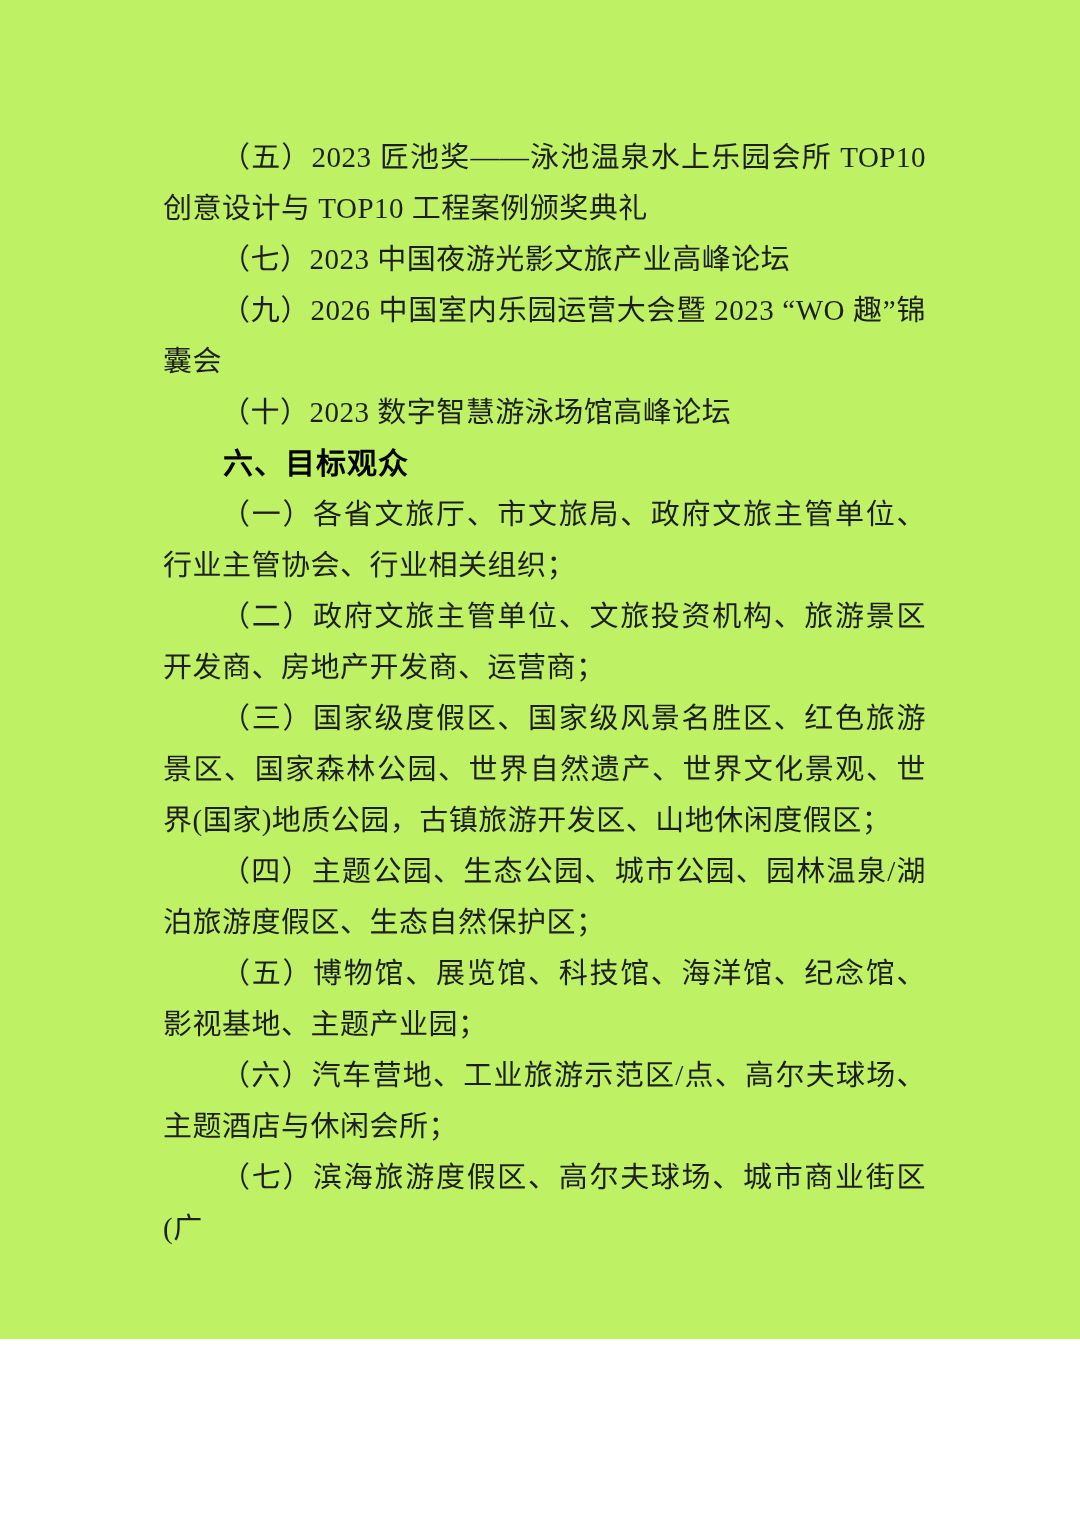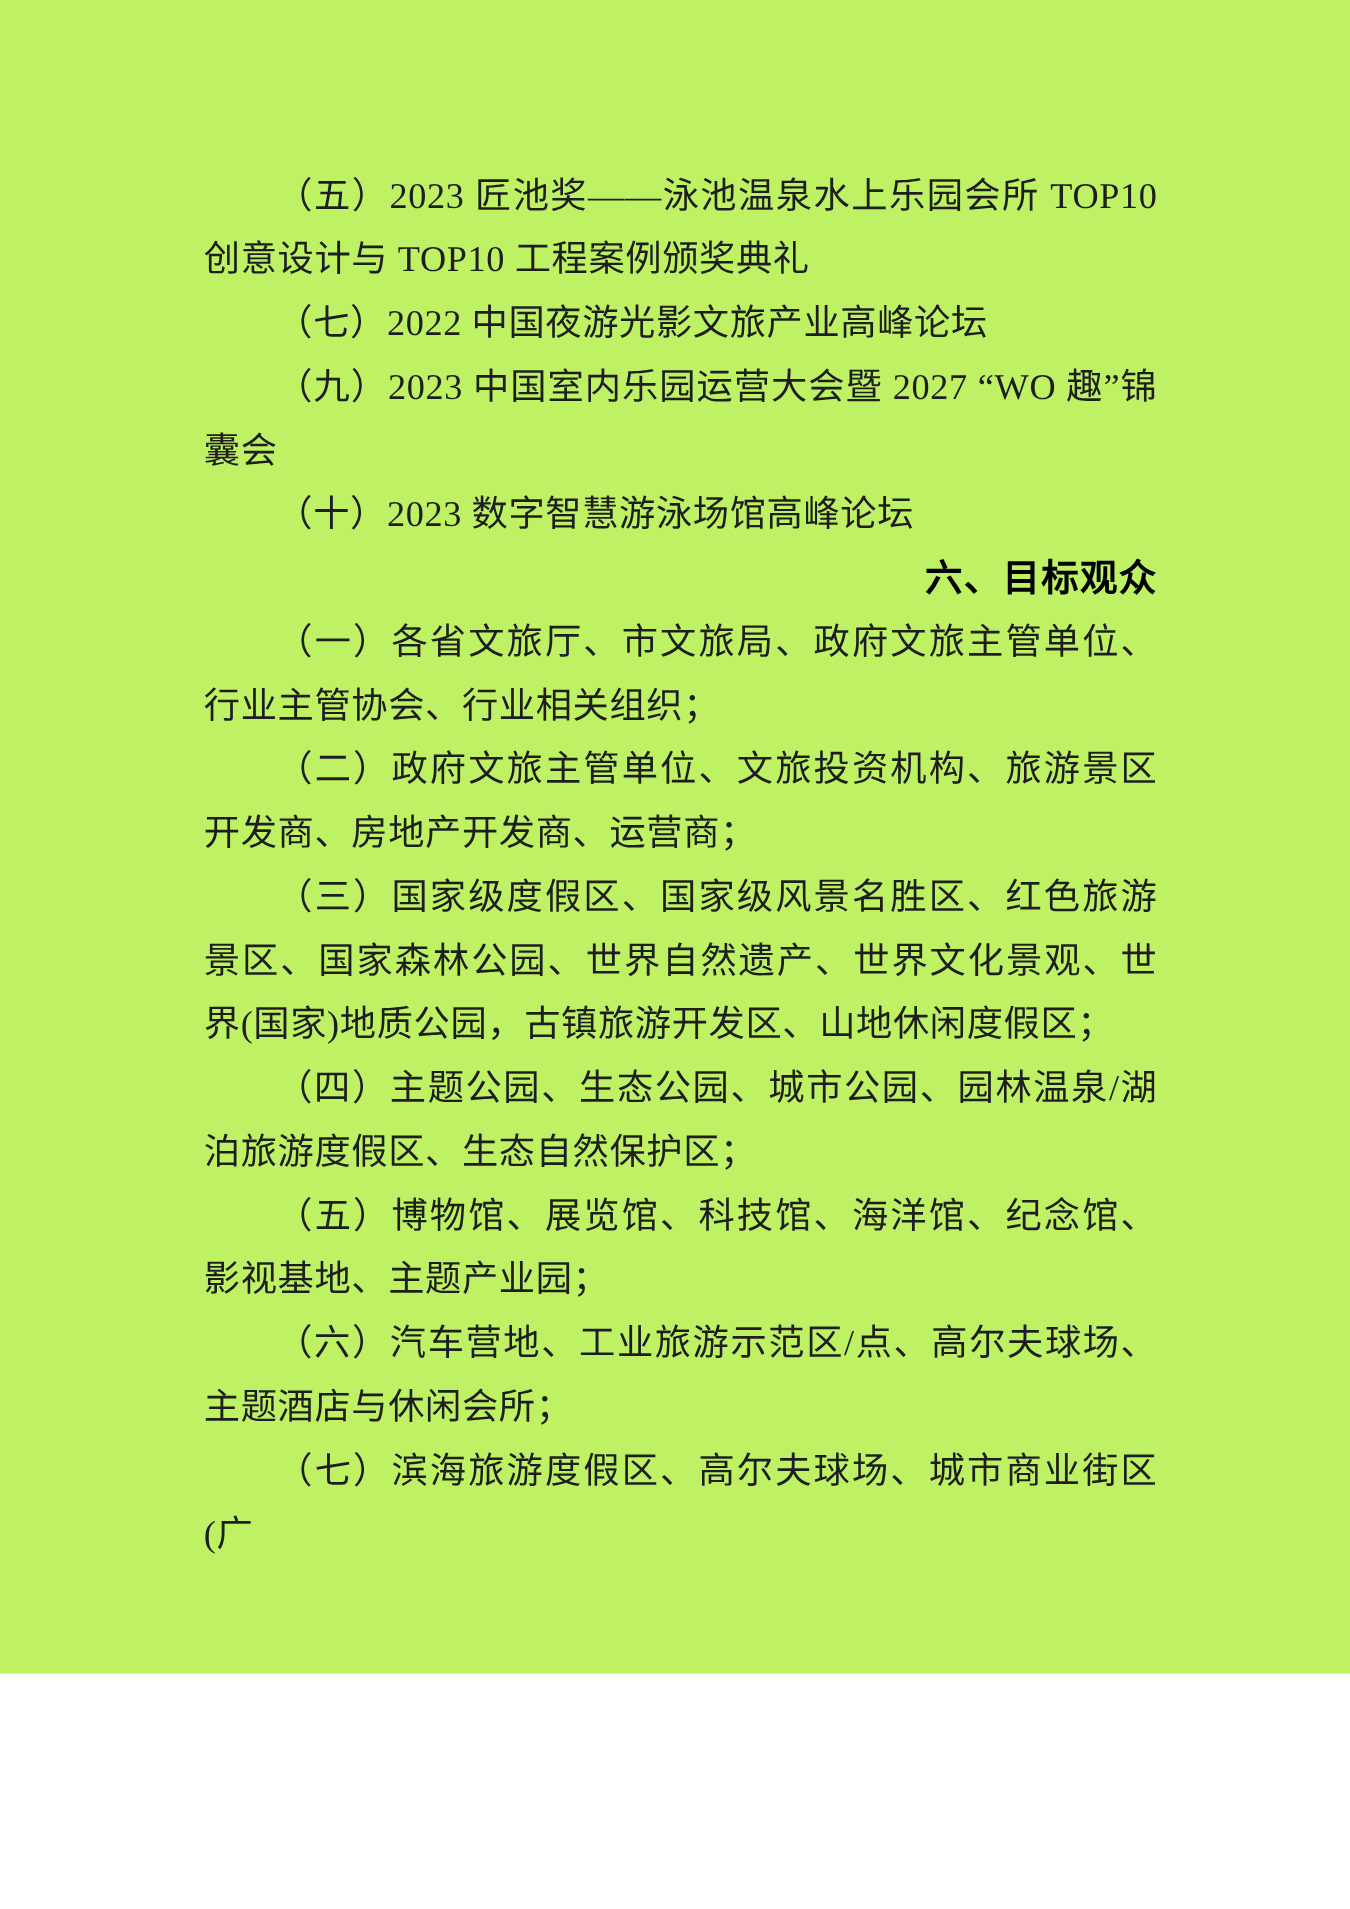--- a/index.html
+++ b/index.html
@@ -36,21 +36,21 @@
   .heading {
     margin: 0;
     padding: 0;
     font-family: "Liberation Sans", "DejaVu Sans", sans-serif;
     font-size: 30px;
     line-height: 51px;
     color: #000000;
     text-indent: 2em;
     letter-spacing: 1px;
     font-weight: 700;
-    text-align: right;
+    text-align: left;
   }
   .footer {
     position: absolute;
     left: 0;
     top: 1388px;
     width: 100%;
     text-align: center;
   }
   .page-number {
     font-family: "Liberation Serif", "DejaVu Serif", serif;
@@ -58,22 +58,22 @@
     color: #3a3a3a;
     letter-spacing: 4px;
   }
 </style>
 </head>
 <body>
 
 <div class="page">
   <div class="content">
     <p class="para">（五）2023 匠池奖——泳池温泉水上乐园会所 TOP10 创意设计与 TOP10 工程案例颁奖典礼</p>
-    <p class="para">（七）2022 中国夜游光影文旅产业高峰论坛</p>
-    <p class="para">（九）2023 中国室内乐园运营大会暨 2027 “WO 趣”锦囊会</p>
+    <p class="para">（七）2023 中国夜游光影文旅产业高峰论坛</p>
+    <p class="para">（九）2026 中国室内乐园运营大会暨 2023 “WO 趣”锦囊会</p>
     <p class="para">（十）2023 数字智慧游泳场馆高峰论坛</p>
     <h2 class="heading">六、目标观众</h2>
     <p class="para">（一）各省文旅厅、市文旅局、政府文旅主管单位、行业主管协会、行业相关组织；</p>
     <p class="para">（二）政府文旅主管单位、文旅投资机构、旅游景区开发商、房地产开发商、运营商；</p>
     <p class="para">（三）国家级度假区、国家级风景名胜区、红色旅游景区、国家森林公园、世界自然遗产、世界文化景观、世界(国家)地质公园，古镇旅游开发区、山地休闲度假区；</p>
     <p class="para">（四）主题公园、生态公园、城市公园、园林温泉/湖泊旅游度假区、生态自然保护区；</p>
     <p class="para">（五）博物馆、展览馆、科技馆、海洋馆、纪念馆、影视基地、主题产业园；</p>
     <p class="para">（六）汽车营地、工业旅游示范区/点、高尔夫球场、主题酒店与休闲会所；</p>
     <p class="para">（七）滨海旅游度假区、高尔夫球场、城市商业街区(广</p>
   </div>

